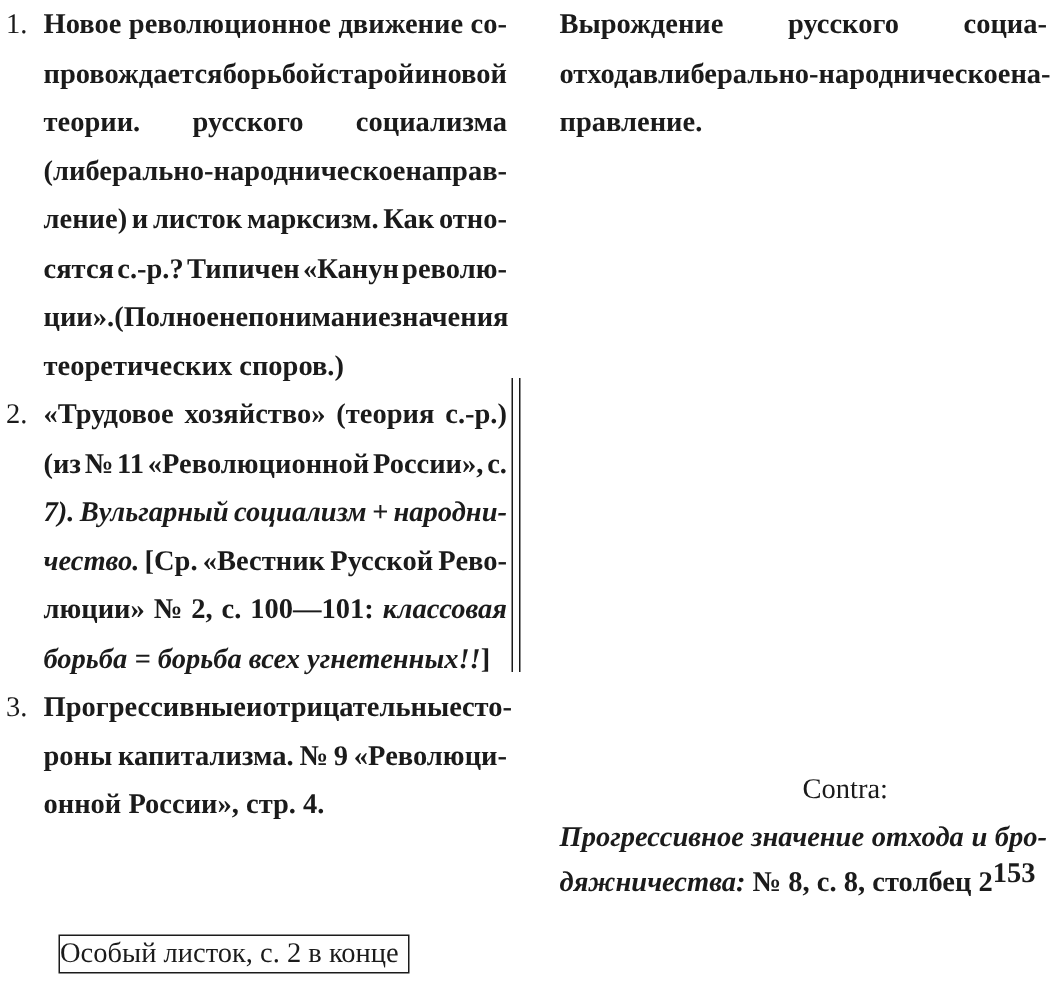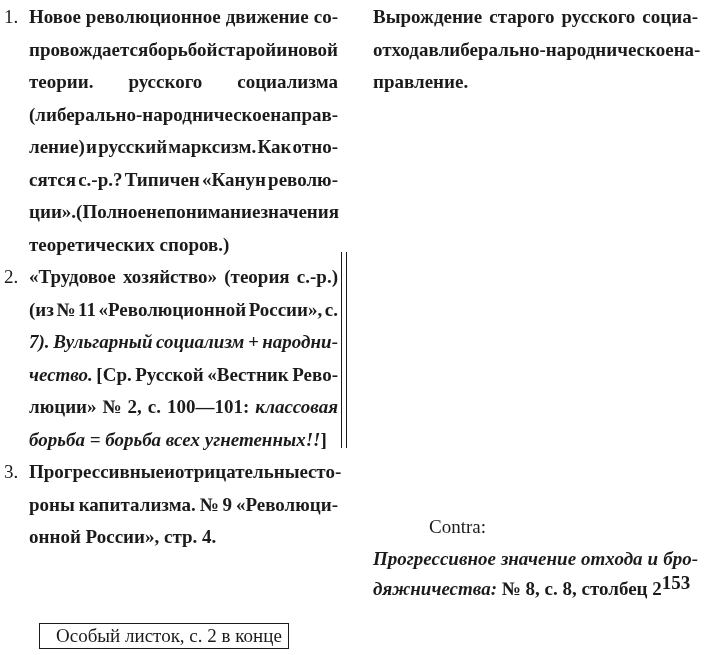--- a/index.html
+++ b/index.html
@@ -20,30 +20,30 @@
   .num  { position:absolute; left:0; top:0; height:32.5px; line-height:32.5px; }
 
   .tline { height:32.5px; line-height:32.5px; white-space:nowrap;font-weight:bold; }
   #contra-block .tline { height:30px; line-height:30px; }
   .just { display:flex; justify-content:space-between; }
   .just span { flex:0 0 auto; white-space:nowrap; }
   .lastline { display:block; }
   .it { font-style:italic; }
   sup { font-size:19px; vertical-align:6px; line-height:0; }
 
-  .contra-label { height:34px; line-height:34px; text-align:left; padding-left:56px; }
+  .contra-label { height:34px; line-height:34px; text-align:center; padding-left:56px; }
 
   #margin-rule {
     position:absolute; left:341px; top:252px; height:196px; width:6px;
     border-left:1.5px solid #1b1b1b; border-right:1.5px solid #1b1b1b;
   }
   #footer-box {
     position:absolute; left:39px; top:623px;
     border:1px solid #1b1b1b;
-    font-size:19px; line-height:23px; padding:0 6px 1px 16px;
+    font-size:19px; line-height:23px; padding:0 6px 1px 0;
     display:inline-block;
     text-align:center;
   }
 </style>
 </head>
 <body>
 
 <div id="left-col" class="col">
   <div class="item">
     <span class="num">1.</span>
@@ -66,21 +66,21 @@
           <span>русского</span>
           <span>социализма</span>
         </div>
         <div class="tline just">
           <span>(либерально-народническое</span>
           <span>направ-</span>
         </div>
         <div class="tline just">
           <span>ление)</span>
           <span>и</span>
-          <span>русский</span>
+          <span>листок</span>
           <span>марксизм.</span>
           <span>Как</span>
           <span>отно-</span>
         </div>
         <div class="tline just">
           <span>сятся</span>
           <span>с.-р.?</span>
           <span>Типичен</span>
           <span>«Канун</span>
           <span>револю-</span>
@@ -114,22 +114,22 @@
         <div class="tline just">
           <span class="it">7).</span>
           <span class="it">Вульгарный</span>
           <span class="it">социализм</span>
           <span class="it">+</span>
           <span class="it">народни-</span>
         </div>
         <div class="tline just">
           <span class="it">чество.</span>
           <span>[Ср.</span>
+          <span>«Вестник</span>
           <span>Русской</span>
-          <span>«Вестник</span>
           <span>Рево-</span>
         </div>
         <div class="tline just">
           <span>люции»</span>
           <span>№</span>
           <span>2,</span>
           <span>с.</span>
           <span>100—101:</span>
           <span class="it">классовая</span>
         </div>
@@ -156,21 +156,20 @@
       </div>
   </div>
 </div>
 
 <div id="margin-rule"></div>
 
 <div id="right-col" class="col">
   <div>
       <div class="tline just">
         <span>Вырождение</span>
-        <span>старого</span>
         <span>русского</span>
         <span>социа-</span>
       </div>
       <div class="tline just">
         <span>отхода</span>
         <span>в</span>
         <span>либерально-народническое</span>
         <span>на-</span>
       </div>
       <div class="tline lastline"><span>правление.</span></div>

